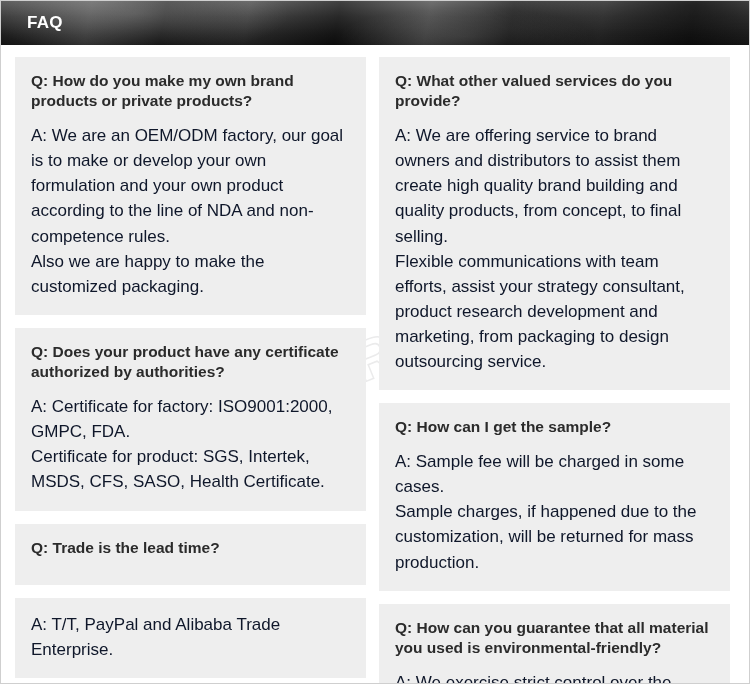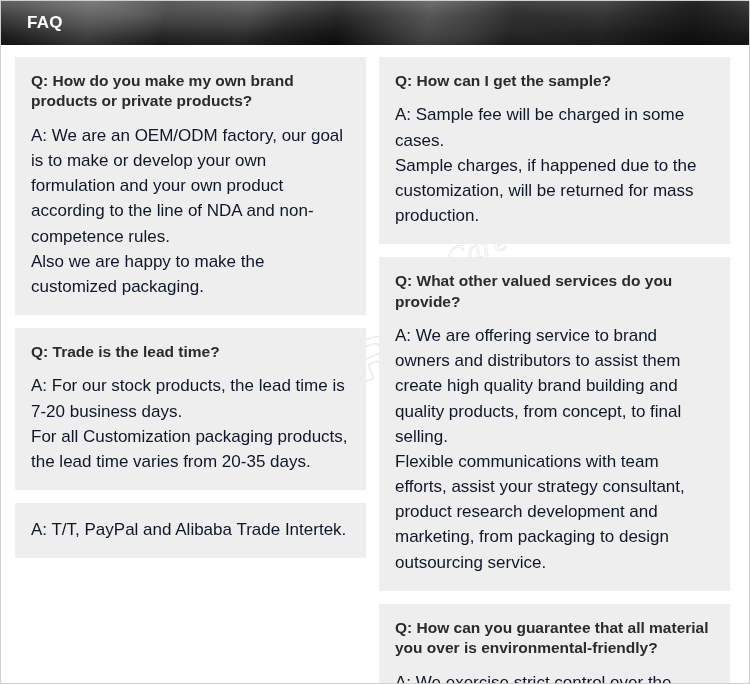--- a/index.html
+++ b/index.html
@@ -145,40 +145,43 @@
 
   <div class="content">
 
     <div class="col">
       <div class="card">
         <p class="q">Q: How do you make my own brand products or private products?</p>
         <p class="a">A: We are an OEM/ODM factory, our goal is to make or develop your own formulation and your own product according to the line of NDA and non-competence rules.
 Also we are happy to make the customized packaging.</p>
       </div>
       <div class="card">
-        <p class="q">Q: Trade is the lead time?</p>
-        <p class="a">A: For our stock products, the lead time is 7-20 business days.
-For all Customization packaging products, the lead time varies from 20-35 days.</p>
+        <p class="q">Q: Does your product have any certificate authorized by authorities?</p>
+        <p class="a">A: Certificate for factory: ISO9001:2000, GMPC, FDA.
+Certificate for product: SGS, Intertek, MSDS, CFS, SASO, Health Certificate.</p>
       </div>
       <div class="card">
-        <p class="a">A: T/T, PayPal and Alibaba Trade Intertek.</p>
+        <p class="q">Q: Trade is the lead time?</p>
+      </div>
+      <div class="card">
+        <p class="a">A: T/T, PayPal and Alibaba Trade Enterprise.</p>
       </div>
     </div>
 
     <div class="col">
+      <div class="card">
+        <p class="q">Q: What other valued services do you provide?</p>
+        <p class="a">A: We are offering service to brand owners and distributors to assist them create high quality brand building and quality products, from concept, to final selling.
+Flexible communications with team efforts, assist your strategy consultant, product research development and marketing, from packaging to design outsourcing service.</p>
+      </div>
       <div class="card">
         <p class="q">Q: How can I get the sample?</p>
         <p class="a">A: Sample fee will be charged in some cases.
 Sample charges, if happened due to the customization, will be returned for mass production.</p>
       </div>
       <div class="card">
-        <p class="q">Q: What other valued services do you provide?</p>
-        <p class="a">A: We are offering service to brand owners and distributors to assist them create high quality brand building and quality products, from concept, to final selling.
-Flexible communications with team efforts, assist your strategy consultant, product research development and marketing, from packaging to design outsourcing service.</p>
-      </div>
-      <div class="card">
-        <p class="q">Q: How can you guarantee that all material you over is environmental-friendly?</p>
+        <p class="q">Q: How can you guarantee that all material you used is environmental-friendly?</p>
         <p class="a">A: We exercise strict control over the purchase of raw material, experimental detection, production process and the inspection of the finished product. We cooperate with SOE Enterprise and passed COA &amp; MSDS &amp; Kosher Certification, Quality assurance.</p>
       </div>
     </div>
 
   </div>
 </div>
 
 </body></html>

